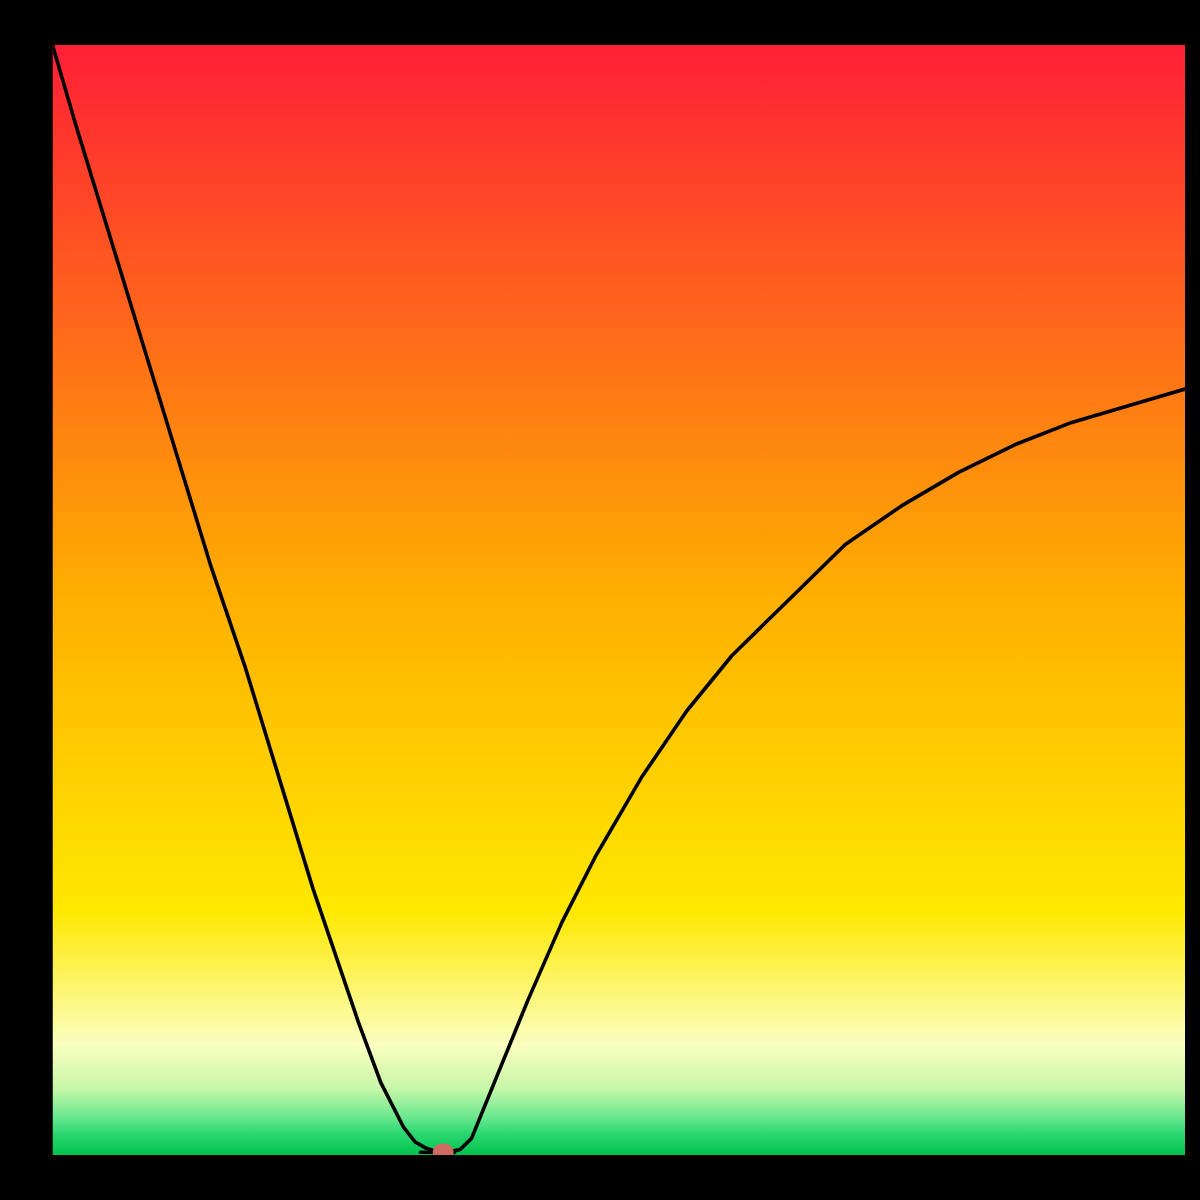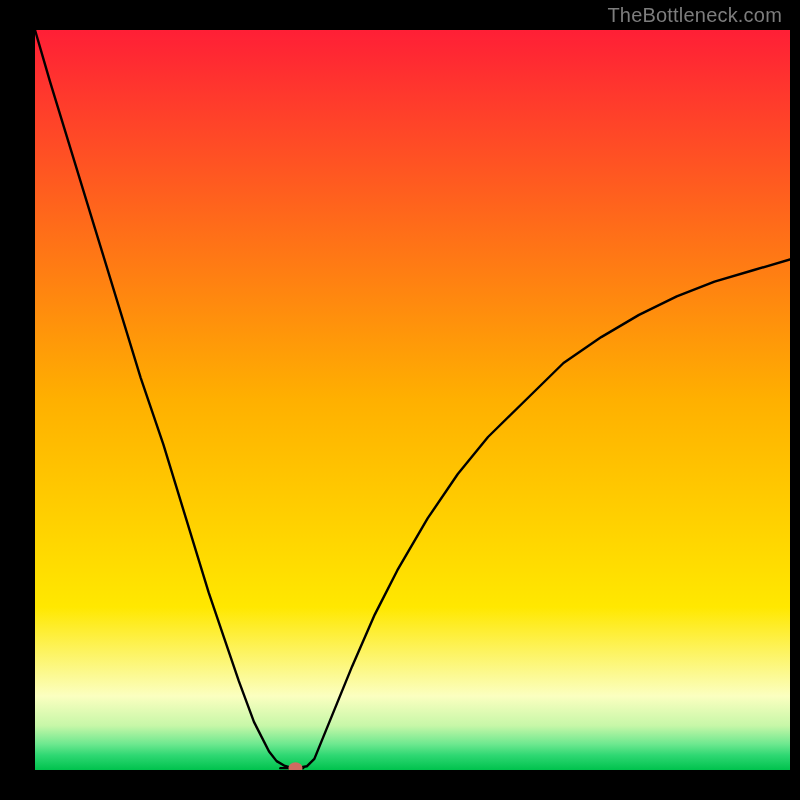--- a/index.html
+++ b/index.html
@@ -36,21 +36,20 @@
     box-sizing: border-box;
   }
   svg {
     display: block;
   }
 </style>
 </head>
 <body>
 
 <div class="frame">
-  <div class="attrib">TheBottleneck.com</div>
 
   <div class="plot">
     <svg id="chart-svg" width="755" height="740" viewBox="0 0 755 740" preserveAspectRatio="none">
       <defs>
         <linearGradient id="bg-grad" x1="0" y1="0" x2="0" y2="1">
           <stop id="g0" offset="0%" stop-color="#ff1f36"></stop>
           <stop id="g1" offset="50%" stop-color="#ffb000"></stop>
           <stop id="g2" offset="78%" stop-color="#ffe800"></stop>
           <stop id="g3" offset="90%" stop-color="#fbffc0"></stop>
           <stop id="g4" offset="94%" stop-color="#c7f7a8"></stop>

